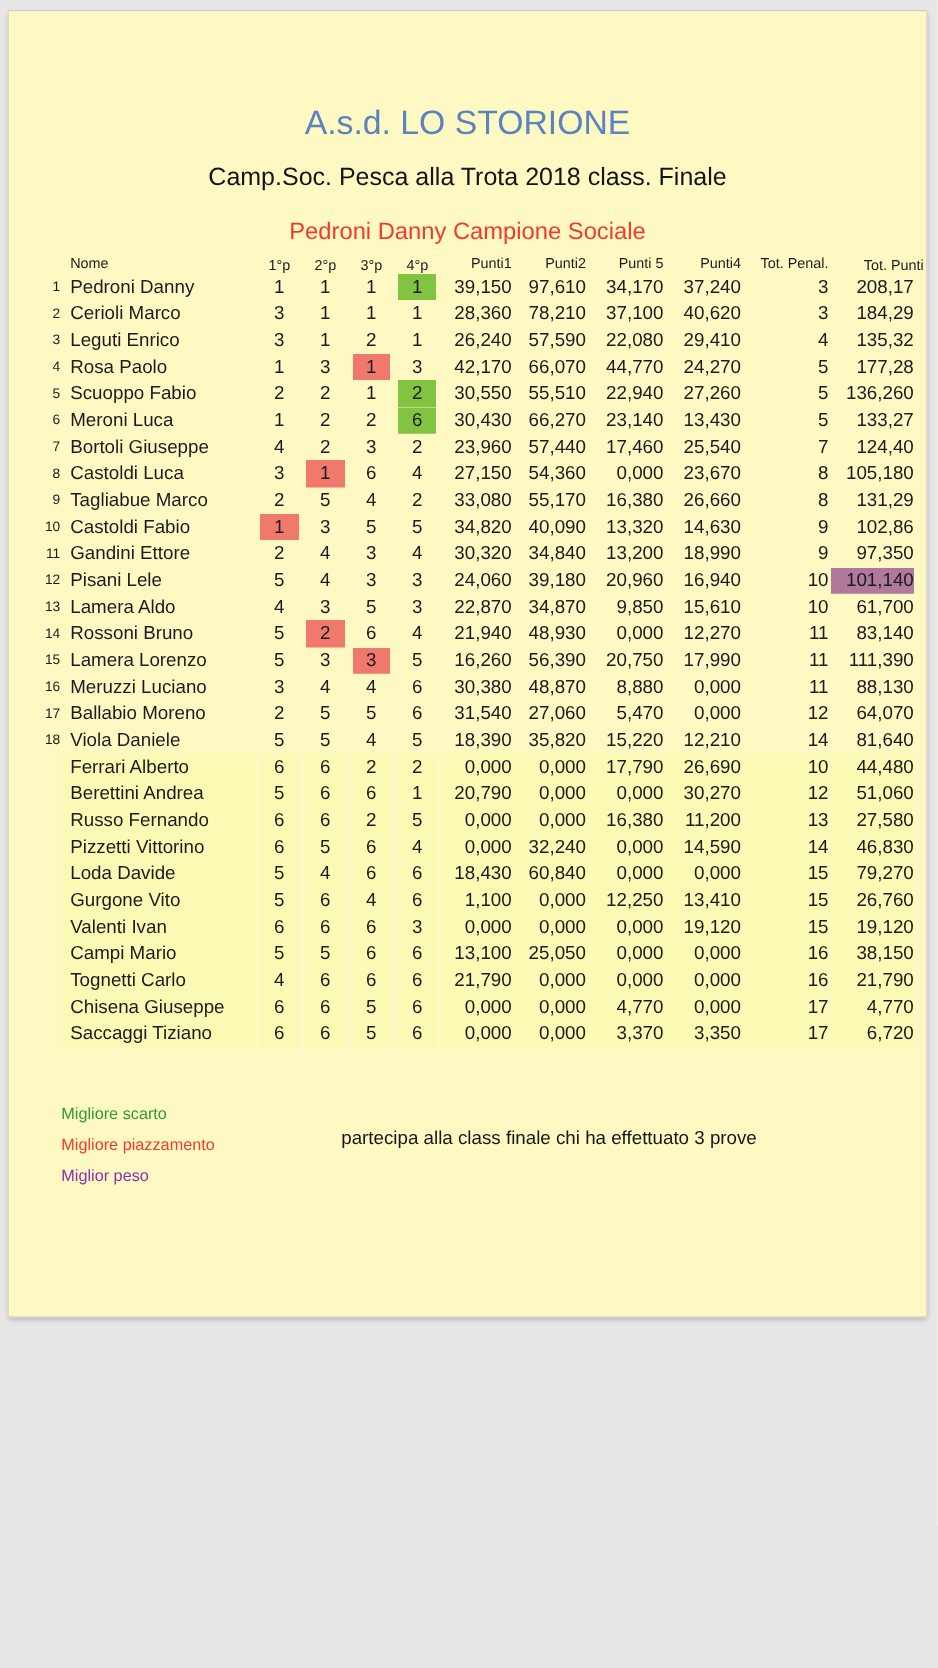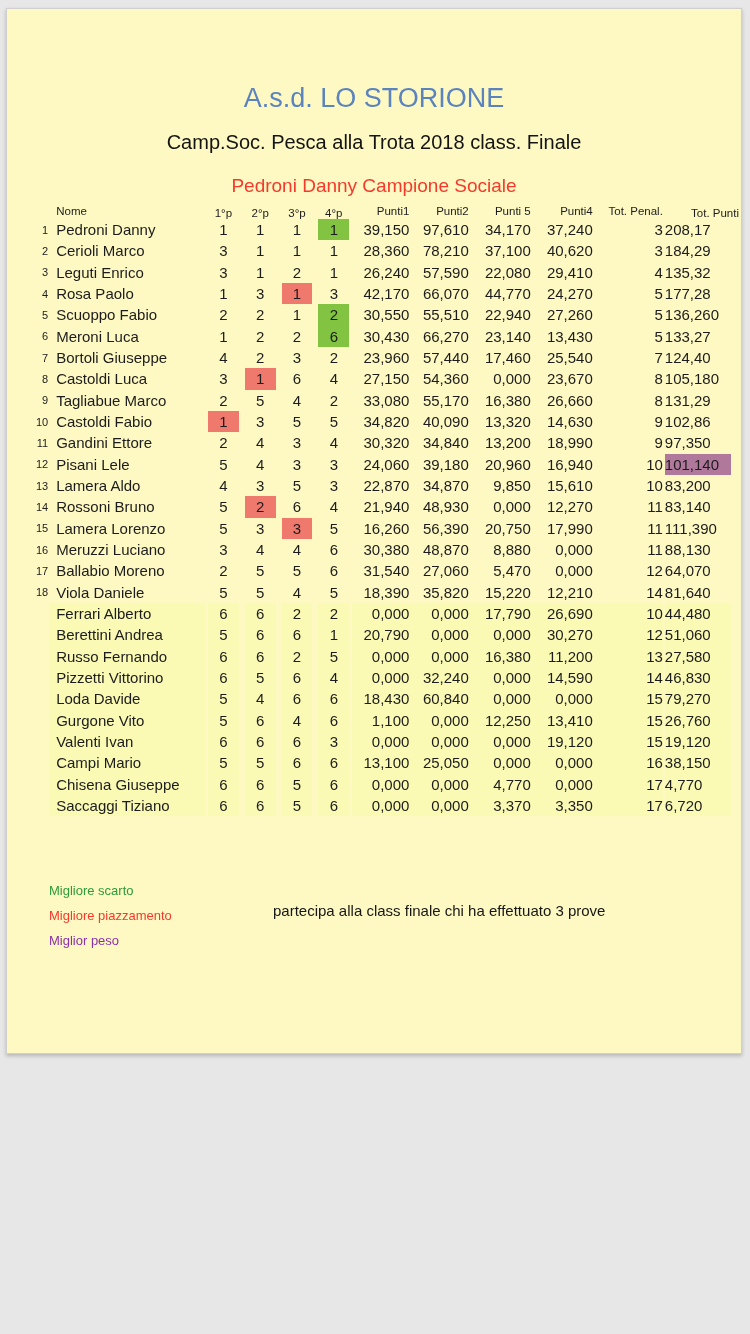--- a/index.html
+++ b/index.html
@@ -41,21 +41,21 @@
   .c-rank{width:18px;text-align:right;font-size:11px !important;padding-right:2px !important;}
   .c-name{width:153px;text-align:left;padding-left:6px !important;}
   .c-p{width:33px;text-align:center;padding:0 3px !important;background-clip:content-box !important;}
   .c-punti1{width:59px;}
   .c-punti2{width:57px;}
   .c-punti3{width:60px;}
   .c-punti4{width:60px;}
   .c-num{text-align:right;padding-right:4px !important;}
   th.c-num{padding-right:4px !important;}
   .c-pen{width:68px;text-align:right;}
-  .c-tot{width:68px;text-align:left;padding:0 10px 0 2px !important;background-clip:content-box !important;}
+  .c-tot{width:68px;text-align:right;padding:0 10px 0 2px !important;background-clip:content-box !important;}
   th.c-tot{padding-right:2px !important;text-align:right;}
   .hl-green{background-color:var(--green-cell);}
   .hl-red{background-color:var(--red-cell);}
   .hl-purple{background-color:var(--purple-cell);}
   tr.sec-b td{background-color:var(--yellow-bg);}
   tr.sec-b td.c-rank{background-color:transparent;}
   .legend-item{position:absolute;left:42px;font-size:13px;}
   .legend-0{top:874px;}
   .legend-1{top:899px;}
   .legend-2{top:924px;}
@@ -275,21 +275,21 @@
           <td class="c-name">Lamera Aldo</td>
           <td class="c-p">4</td>
           <td class="c-p">3</td>
           <td class="c-p">5</td>
           <td class="c-p">3</td>
           <td class="c-num c-punti1">22,870</td>
           <td class="c-num c-punti2">34,870</td>
           <td class="c-num c-punti3">9,850</td>
           <td class="c-num c-punti4">15,610</td>
           <td class="c-pen">10</td>
-          <td class="c-tot">83,200</td>
+          <td class="c-tot">61,700</td>
         </tr>
         <tr>
           <td class="c-rank">14</td>
           <td class="c-name">Rossoni Bruno</td>
           <td class="c-p">5</td>
           <td class="c-p hl-red">2</td>
           <td class="c-p">6</td>
           <td class="c-p">4</td>
           <td class="c-num c-punti1">21,940</td>
           <td class="c-num c-punti2">48,930</td>
@@ -461,20 +461,34 @@
           <td class="c-p">6</td>
           <td class="c-num c-punti1">13,100</td>
           <td class="c-num c-punti2">25,050</td>
           <td class="c-num c-punti3">0,000</td>
           <td class="c-num c-punti4">0,000</td>
           <td class="c-pen">16</td>
           <td class="c-tot">38,150</td>
         </tr>
         <tr class="sec-b">
           <td class="c-rank"></td>
+          <td class="c-name">Tognetti Carlo</td>
+          <td class="c-p">4</td>
+          <td class="c-p">6</td>
+          <td class="c-p">6</td>
+          <td class="c-p">6</td>
+          <td class="c-num c-punti1">21,790</td>
+          <td class="c-num c-punti2">0,000</td>
+          <td class="c-num c-punti3">0,000</td>
+          <td class="c-num c-punti4">0,000</td>
+          <td class="c-pen">16</td>
+          <td class="c-tot">21,790</td>
+        </tr>
+        <tr class="sec-b">
+          <td class="c-rank"></td>
           <td class="c-name">Chisena Giuseppe</td>
           <td class="c-p">6</td>
           <td class="c-p">6</td>
           <td class="c-p">5</td>
           <td class="c-p">6</td>
           <td class="c-num c-punti1">0,000</td>
           <td class="c-num c-punti2">0,000</td>
           <td class="c-num c-punti3">4,770</td>
           <td class="c-num c-punti4">0,000</td>
           <td class="c-pen">17</td>

